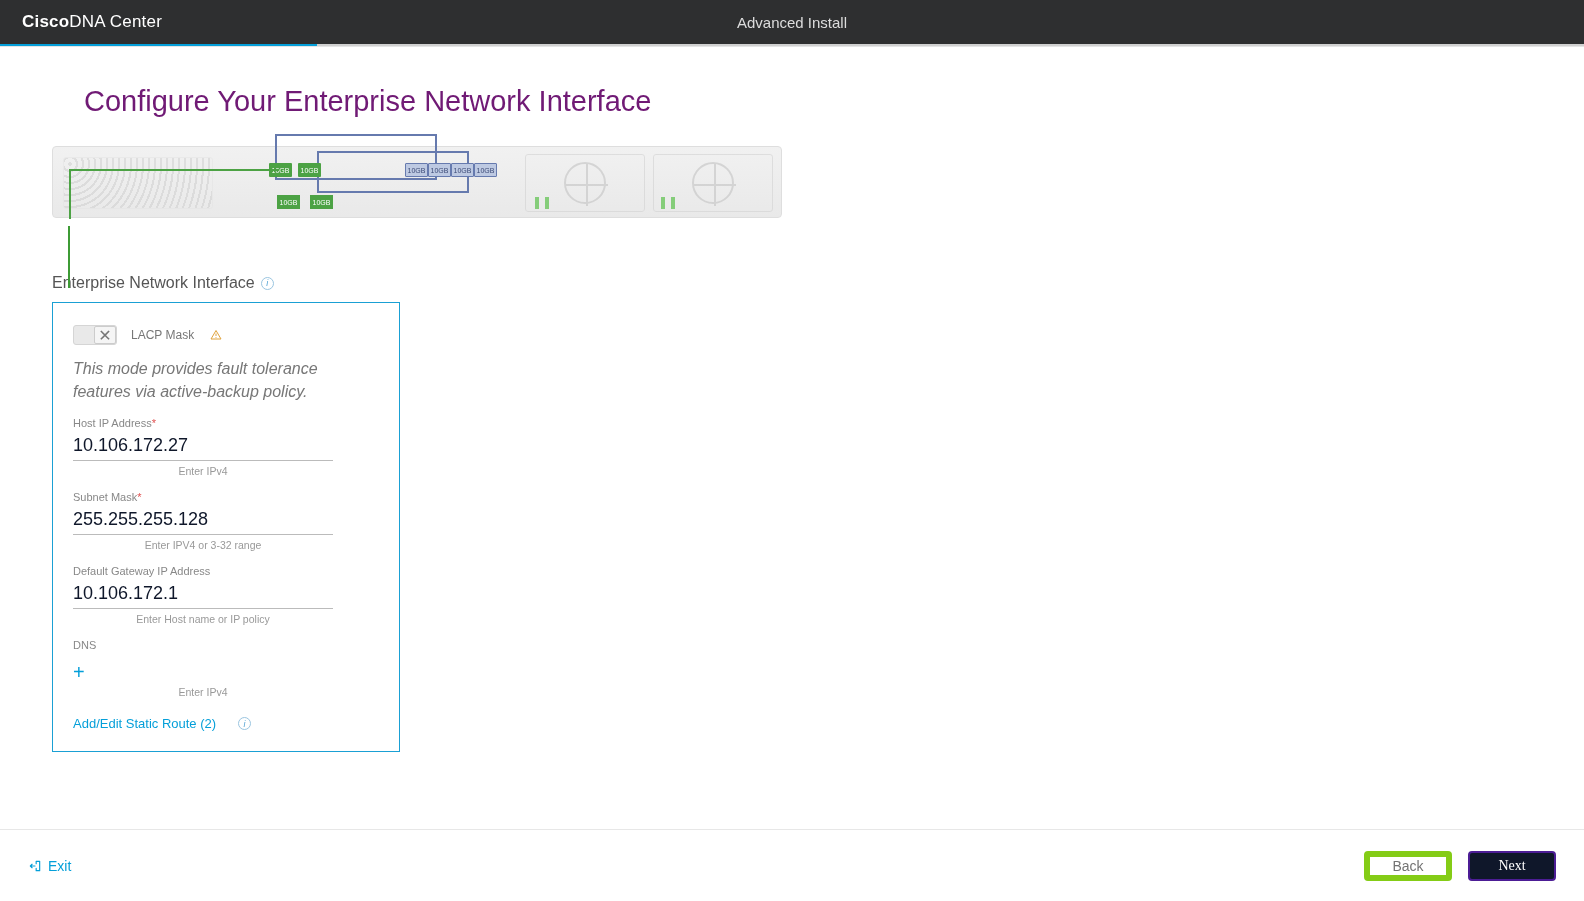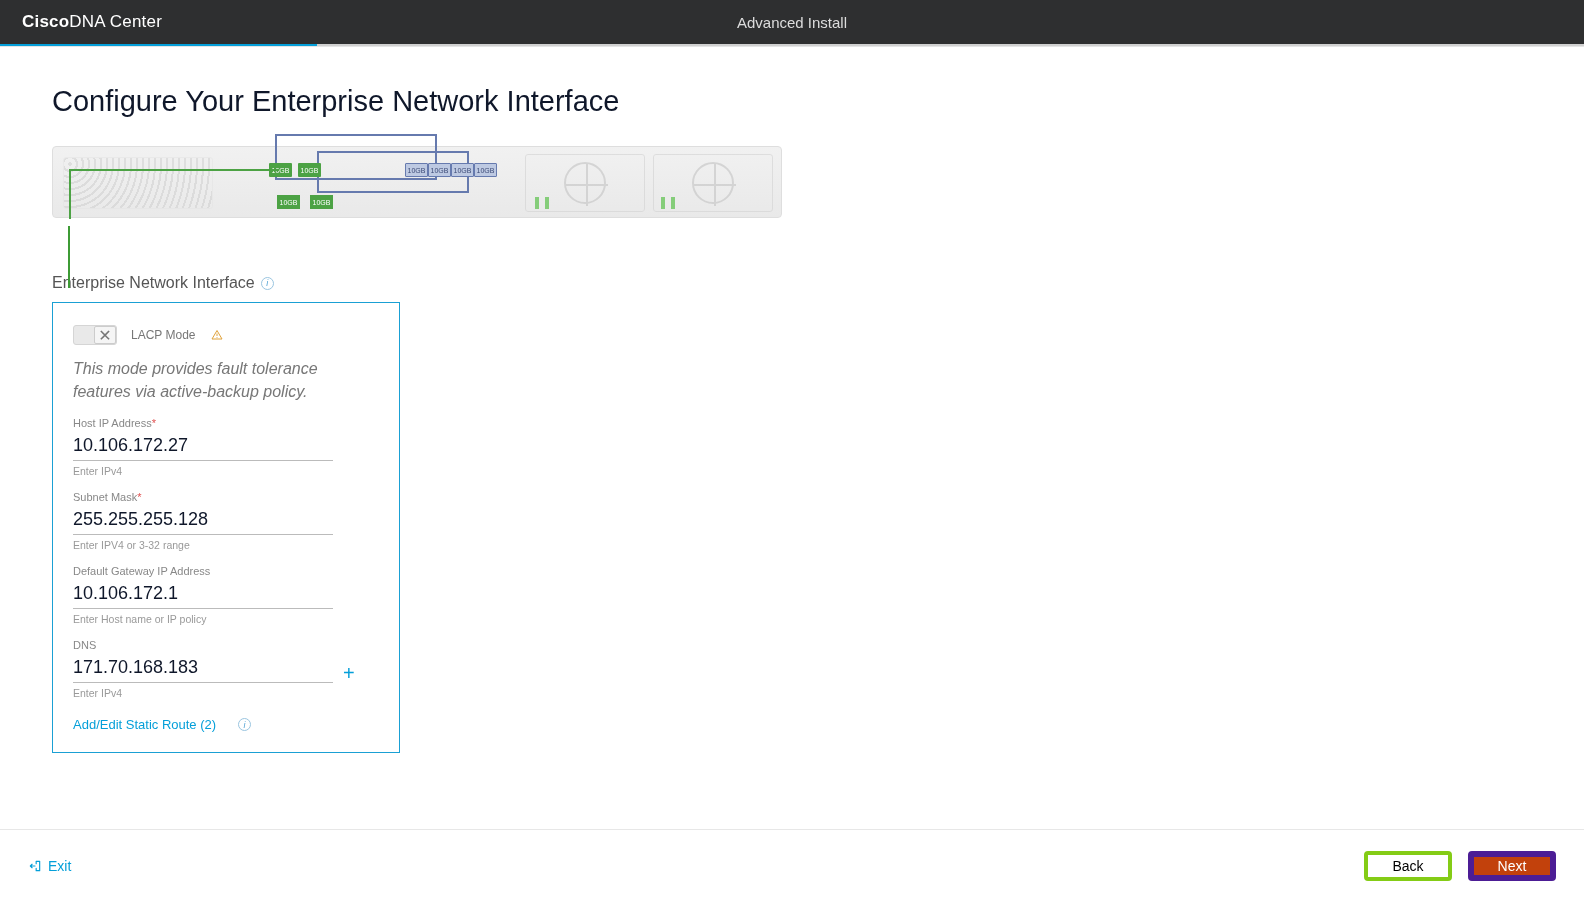--- a/index.html
+++ b/index.html
@@ -5,21 +5,21 @@
   * { box-sizing: border-box; margin: 0; padding: 0; }
   html, body { width: 1584px; height: 901px; font-family: -apple-system, BlinkMacSystemFont, "Segoe UI", Arial, sans-serif; background: #fff; color: #333; overflow: hidden; }
   .header { height: 44px; background: #2e2f30; display: flex; align-items: center; padding: 0 22px; position: relative; }
   .brand { color: #fff; font-size: 17px; letter-spacing: 0.2px; }
   .brand .bold { font-weight: 700; }
   .brand .light { font-weight: 300; margin-left: 0; }
   .header-center { position: absolute; left: 50%; transform: translateX(-50%); color: #ddd; font-size: 15px; }
   .progress-track { height: 3px; background: #d0d0d0; border-bottom:1px solid #e5e5e5;}
   .progress-fill { height: 100%; background: #049fd9; width: 20%; }
   .main { padding: 38px 52px 0 52px; }
-  h1.page-title { font-size: 29px; font-weight: 300; color: #0f172a; margin-bottom: 28px; }
+  h1.page-title { font-size: 29px; font-weight: 300; color: #701a75; margin-bottom: 28px; margin-left: 32px; }
   .appliance { width: 730px; height: 72px; background: linear-gradient(#f0f0f0,#e8e8e8); border: 1px solid #dcdcdc; border-radius: 4px; position: relative; margin-bottom: 10px; opacity: 0.92;}
   .vent { position:absolute; left:10px; top:10px; width:150px; height:52px; background: repeating-radial-gradient(circle at 6px 6px, #bbb 0 2px, transparent 2px 6px); opacity:0.35; border:1px solid #ddd; border-radius:3px;}
   .port-group { position:absolute; border:1px solid #aaa; background:#f6f6f6; display:flex; gap:2px; padding:2px;}
   .port { width: 23px; height: 14px; font-size: 7px; color:#fff; display:flex; align-items:center; justify-content:center; border-radius:1px;}
   .port.green { background:#3d9b35; }
   .port.blue { background:#b8c5e0; border:1px solid #5a6fa8; color:#2a3a6a;}
   .box-highlight { position:absolute; border:2px solid #5a6fa8; }
   .row2-port { background:#3d9b35; width:23px; height:14px; font-size:7px; color:#fff; display:flex;align-items:center;justify-content:center;}
   .psu { position:absolute; width:120px; height:58px; border:1px solid #ccc; border-radius:3px; top:7px; display:flex; align-items:center; justify-content:center; opacity:0.55;}
   .fan { width:42px; height:42px; border:2px solid #bbb; border-radius:50%; position:relative;}
@@ -35,30 +35,30 @@
   .toggle { width:44px; height:20px; background:#e9e9e9; border-radius:3px; border:1px solid #d5d5d5; position:relative; cursor:pointer;}
   .toggle-knob{ position:absolute; right:0; top:0; width:22px; height:18px; background:#f5f5f5; border:1px solid #ccc; border-radius:2px; display:flex; align-items:center; justify-content:center; color:#777;}
   .toggle-label{ font-size:12px; color:#777;}
   .warn-icon{ width:12px;height:12px; display:inline-block; margin-left:2px;}
   .warn-icon svg{display:block;}
   .mode-desc{ font-size:16px; font-style:italic; color:#777; line-height:1.45; margin-bottom:14px;}
   .field { margin-bottom:14px; width:260px;}
   .field-label{ font-size:11px; color:#888; display:block; margin-bottom:3px;}
   .req{color:#e05050;}
   .field-input{ width:100%; border:none; border-bottom:1px solid #bbb; font-size:18px; color:#0f172a; padding:3px 0 4px 0; outline:none; background:transparent;}
-  .field-hint{ font-size:10.5px; color:#999; text-align:left; margin-top:4px;}
+  .field-hint{ font-size:10.5px; color:#999; text-align:center; margin-top:4px;}
   .dns-row{ display:flex; align-items:center; gap:10px;}
   .plus-btn{ color:#049fd9; font-size:20px; cursor:pointer; user-select:none; line-height:1; margin-top:8px;}
   .static-route{ font-size:13px; color:#049fd9; cursor:pointer; margin-top:18px; display:flex; align-items:center; gap:22px;}
   .footer{ position:absolute; bottom:0; left:0; right:0; height:72px; border-top:1px solid #e7e7e7; display:flex; align-items:center; justify-content:space-between; padding:0 28px; background:#fff;}
   .exit-link{ color:#049fd9; font-size:14px; display:flex; align-items:center; gap:6px; cursor:pointer;}
   .btn-row{ display:flex; gap:16px;}
   .btn{ min-width:88px; height:30px; border-radius:4px; font-size:14px; display:flex; align-items:center; justify-content:center; cursor:pointer;}
-  .btn-secondary{ border:4px solid #84cc16; color:#000000; background:#fff;}
-  .btn-primary{ background:#c2410c; color:#fff; border:6px solid #4c1d95;}
+  .btn-secondary{ border:6px solid #84cc16; color:#737373; background:#fff;}
+  .btn-primary{ background:#0f172a; color:#fff; border:2px solid #4c1d95;font-family:Liberation Serif, serif;}
 </style>
 </head>
 <body>
 
 <div class="header">
   <div class="brand">
     <span class="bold">Cisco</span><span class="light">DNA Center</span>
   </div>
   <div class="header-center">Advanced Install</div>
 </div>
@@ -114,21 +114,21 @@
     <span class="info-icon">i</span>
   </div>
 
   <div class="card">
     <div class="toggle-row">
       <div class="toggle">
         <div class="toggle-knob">
             <span>✕</span>
           </div>
       </div>
-      <span class="toggle-label">LACP Mode</span>
+      <span class="toggle-label">LACP Mask</span>
       <span class="warn-icon">
         <svg viewBox="0 0 24 24" width="12" height="12">
             <path d="M12 3 L22 20 L2 20 Z" fill="none" stroke="#e0a23b" stroke-width="2"></path>
             <line x1="12" y1="9" x2="12" y2="14" stroke="#e0a23b" stroke-width="2"></line>
             <circle cx="12" cy="17" r="1" fill="#e0a23b"></circle>
           </svg>
       </span>
     </div>
     <p class="mode-desc">This mode provides fault tolerance features via active-backup policy.</p>
 
@@ -146,21 +146,20 @@
 
     <div class="field">
       <span class="field-label"><span>Default Gateway IP Address</span></span>
       <input class="field-input" value="10.106.172.1" style="">
       <div class="field-hint">Enter Host name or IP policy</div>
     </div>
 
     <div class="field" style="width:300px">
       <span class="field-label">DNS</span>
       <div class="dns-row">
-        <input class="field-input" style="width: 260px;" value="171.70.168.183">
         <span class="plus-btn">+</span>
       </div>
       <div class="field-hint" style="width:260px">Enter IPv4</div>
     </div>
 
     <div class="static-route">
       <span>Add/Edit Static Route (2)</span>
       <span class="info-icon">i</span>
     </div>
   </div>

